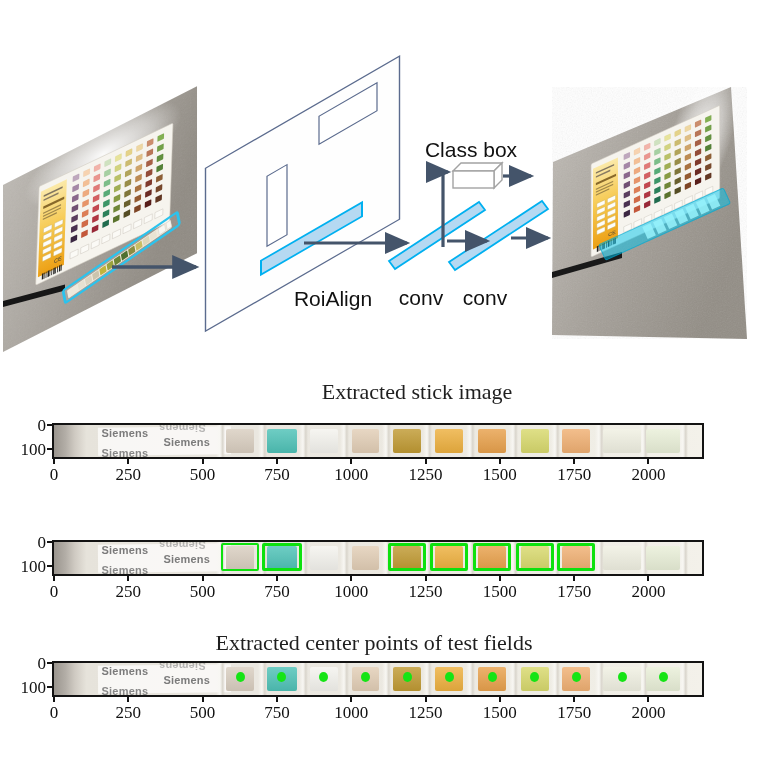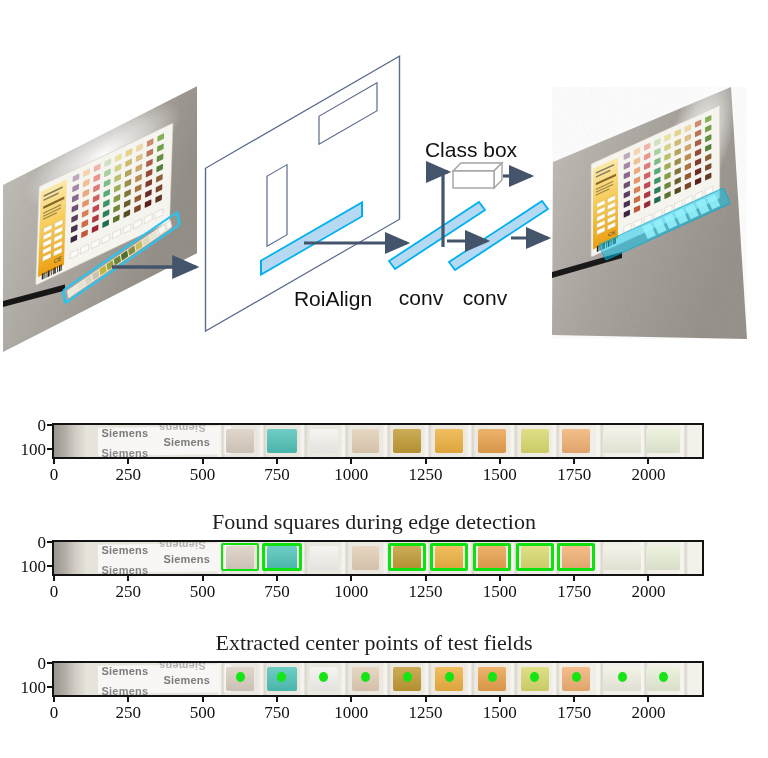--- a/index.html
+++ b/index.html
@@ -258,20 +258,21 @@
     </g>
 
     <text x="471" y="157" text-anchor="middle" class="dlabel">Class box</text>
     <text x="333" y="306" text-anchor="middle" class="dlabel">RoiAlign</text>
     <text x="421" y="305" text-anchor="middle" class="dlabel">conv</text>
     <text x="485" y="305" text-anchor="middle" class="dlabel">conv</text>
   </svg>
 
   
   <div class="plot plot1">
+    <div class="ptitle">Extracted stick image</div>
     <div class="frame">
         <div class="panel"></div>
         <div class="wm" style="left: 47.5596px; top: 3.29412px; opacity: 0.95;">Siemens</div>
         <div class="wm" style="left: 104.631px; top: -2.82353px; opacity: 0.5; transform: rotate(180deg);">Siemens</div>
         <div class="wm" style="left: 109.387px; top: 12.2353px; opacity: 0.95;">Siemens</div>
         <div class="wm" style="left: 47.5596px; top: 23.0588px; opacity: 0.85;">Siemens</div>
         <div class="ridge" style="left: 161.959px;"></div>
         <div class="ridge" style="left: 203.573px;"></div>
         <div class="ridge" style="left: 245.188px;"></div>
         <div class="ridge" style="left: 286.208px;"></div>
@@ -312,21 +313,20 @@
       <div class="xtick" style="left: 573.183px; top: 84px;"></div>
       <div class="xlab" style="left: 554.183px; top: 90px;">1750</div>
       <div class="xtick" style="left: 647.495px; top: 84px;"></div>
       <div class="xlab" style="left: 628.495px; top: 90px;">2000</div>
       <div class="ytick" style="left: 47px; top: 49px;"></div>
       <div class="ylab" style="top: 41px;">0</div>
       <div class="ytick" style="left: 47px; top: 72.5294px;"></div>
       <div class="ylab" style="top: 64.5294px;">100</div>
     </div>
   <div class="plot plot2">
-    <div class="ptitle">Found squares during edge detection</div>
     <div class="frame">
         <div class="panel"></div>
         <div class="wm" style="left: 47.5596px; top: 3.29412px; opacity: 0.95;">Siemens</div>
         <div class="wm" style="left: 104.631px; top: -2.82353px; opacity: 0.5; transform: rotate(180deg);">Siemens</div>
         <div class="wm" style="left: 109.387px; top: 12.2353px; opacity: 0.95;">Siemens</div>
         <div class="wm" style="left: 47.5596px; top: 23.0588px; opacity: 0.85;">Siemens</div>
         <div class="ridge" style="left: 161.959px;"></div>
         <div class="ridge" style="left: 203.573px;"></div>
         <div class="ridge" style="left: 245.188px;"></div>
         <div class="ridge" style="left: 286.208px;"></div>

